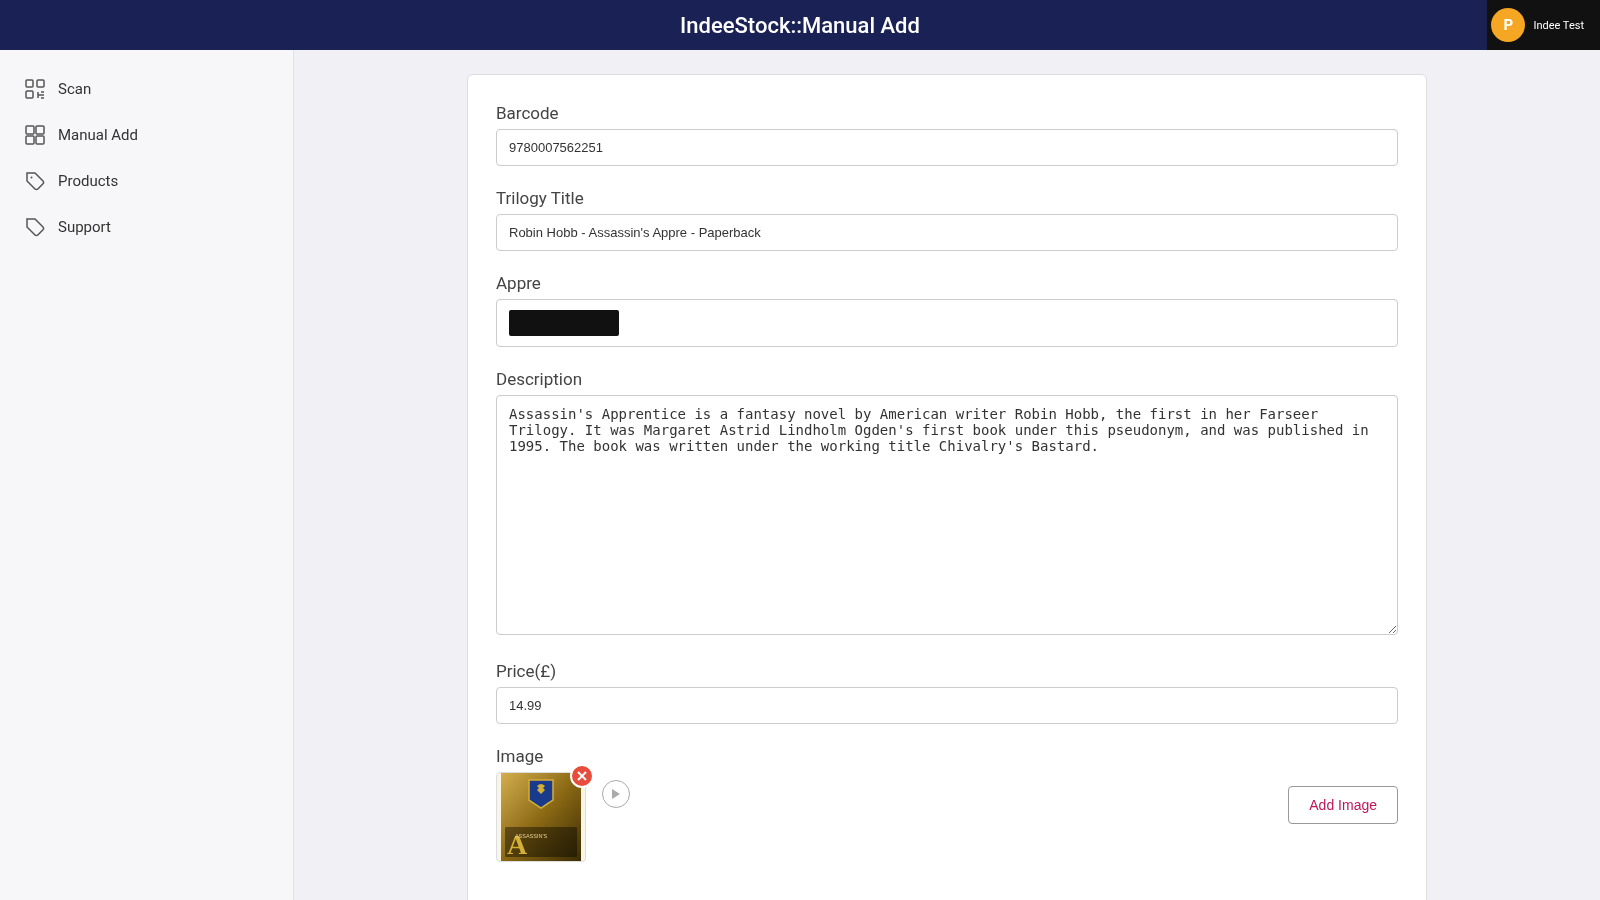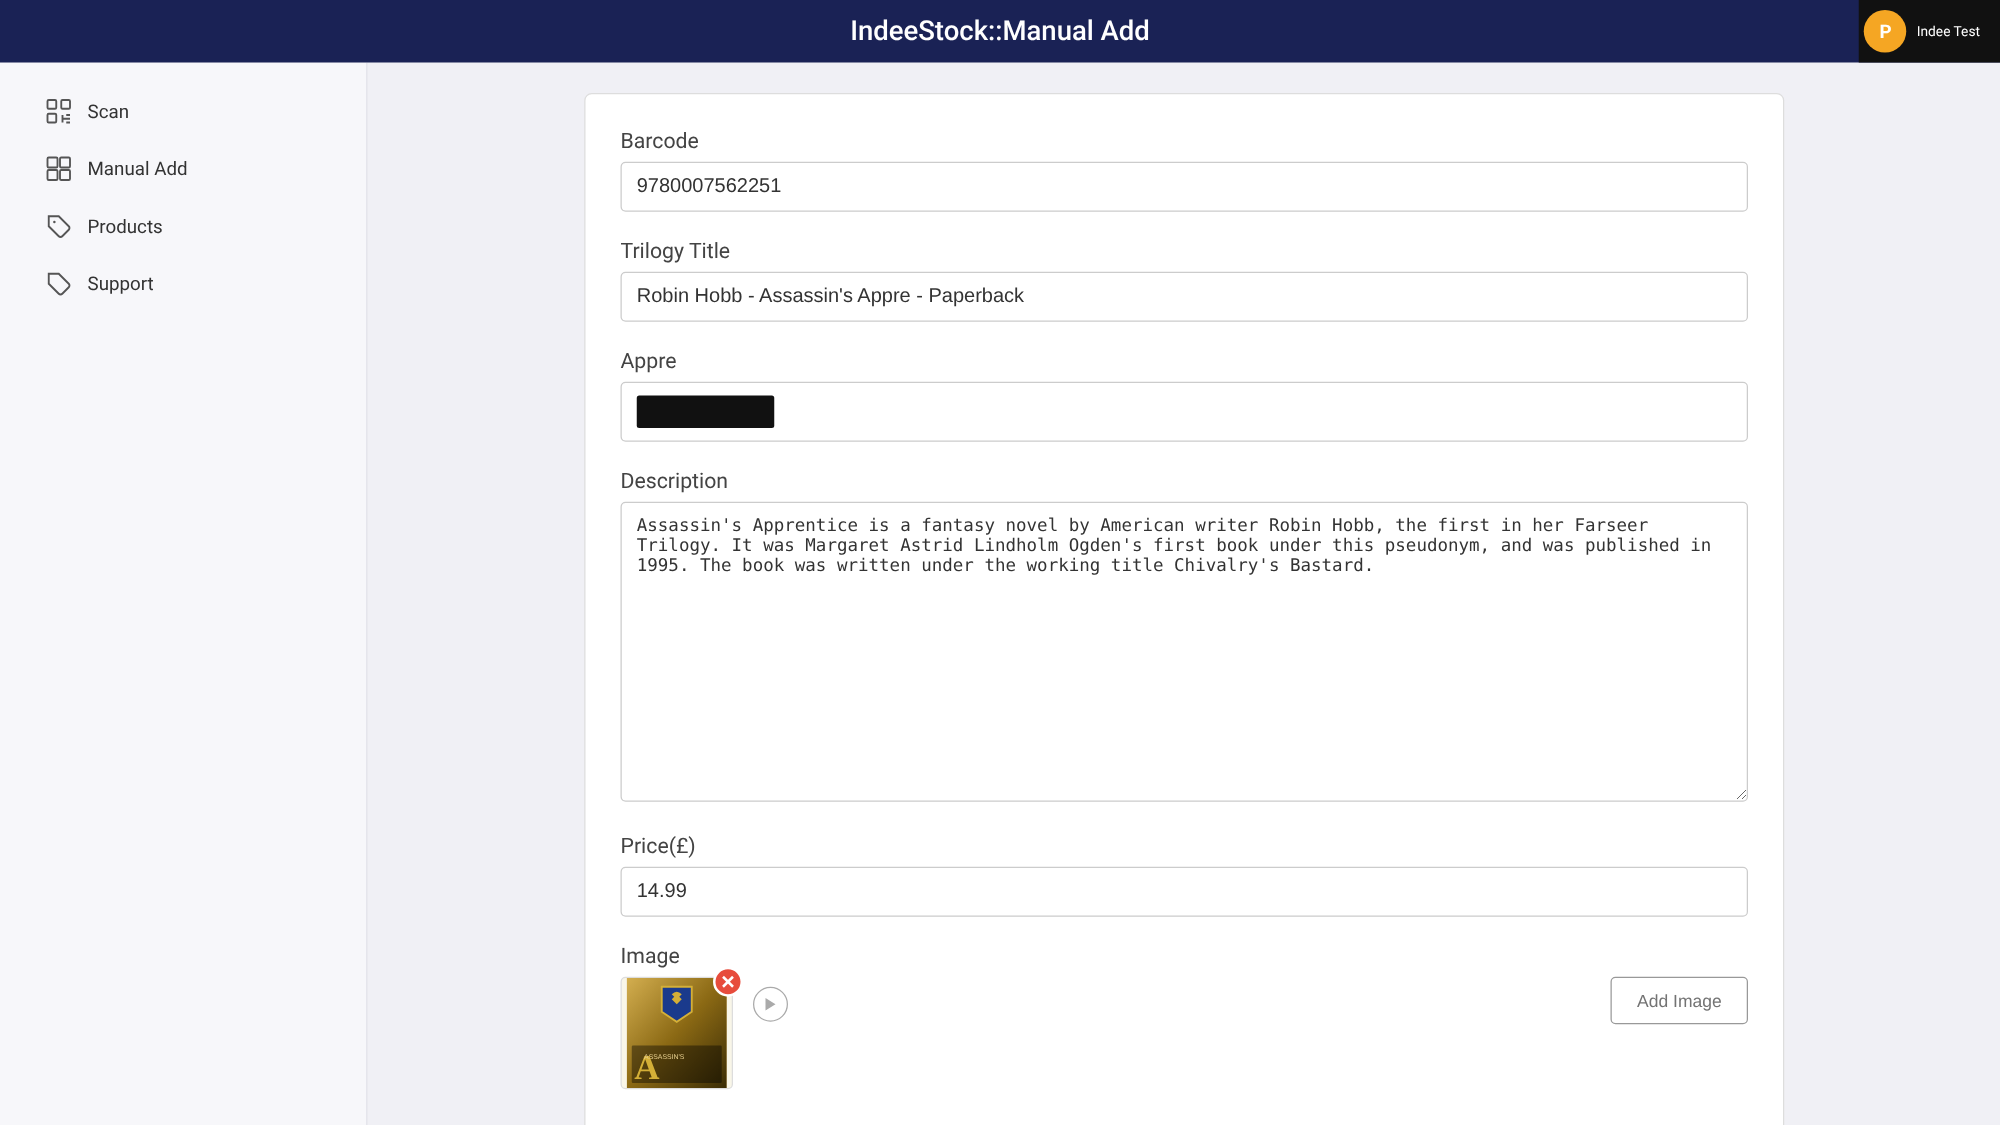--- a/index.html
+++ b/index.html
@@ -54,21 +54,21 @@
       display: flex;
       flex: 1;
       overflow: hidden;
     }
 
     
     .sidebar {
       width: 294px;
       background: #f7f7fa;
       border-right: 1px solid #e0e0e8;
-      padding: 16px 16px;
+      padding: 16px 4px;
       flex-shrink: 0;
     }
     .sidebar-item {
       display: flex;
       align-items: center;
       padding: 12px 20px;
       cursor: pointer;
       font-size: 15px;
       color: #333;
       gap: 12px;
@@ -104,21 +104,21 @@
       display: block;
       font-size: 17px;
       color: #444;
       margin-bottom: 6px;
     }
     .form-input {
       width: 100%;
       border: 1px solid #ccc;
       border-radius: 4px;
       padding: 10px 12px;
-      font-size: 16px;
+      font-size: 13px;
       color: #333;
       outline: none;
     }
     .form-textarea {
       width: 100%;
       border: 1px solid #ccc;
       border-radius: 4px;
       padding: 10px 12px;
       font-size: 14px;
       color: #333;
@@ -191,27 +191,27 @@
       display: flex;
       align-items: center;
       justify-content: center;
       cursor: pointer;
       color: #888;
       font-size: 10px;
     }
     .add-image-btn {
       position: absolute;
       right: 0;
-      top: 0;
+      top: 14px;
       padding: 10px 20px;
       border: 1.5px solid #999;
       border-radius: 4px;
       background: white;
       font-size: 14px;
-      color: #737373;
+      color: #be185d;
       cursor: pointer;
       font-weight: 500;
     }
   </style>
 </head>
 <body>
 
 <div class="header">
   <span class="header-title">IndeeStock::Manual Add</span>
   <div class="header-user">

